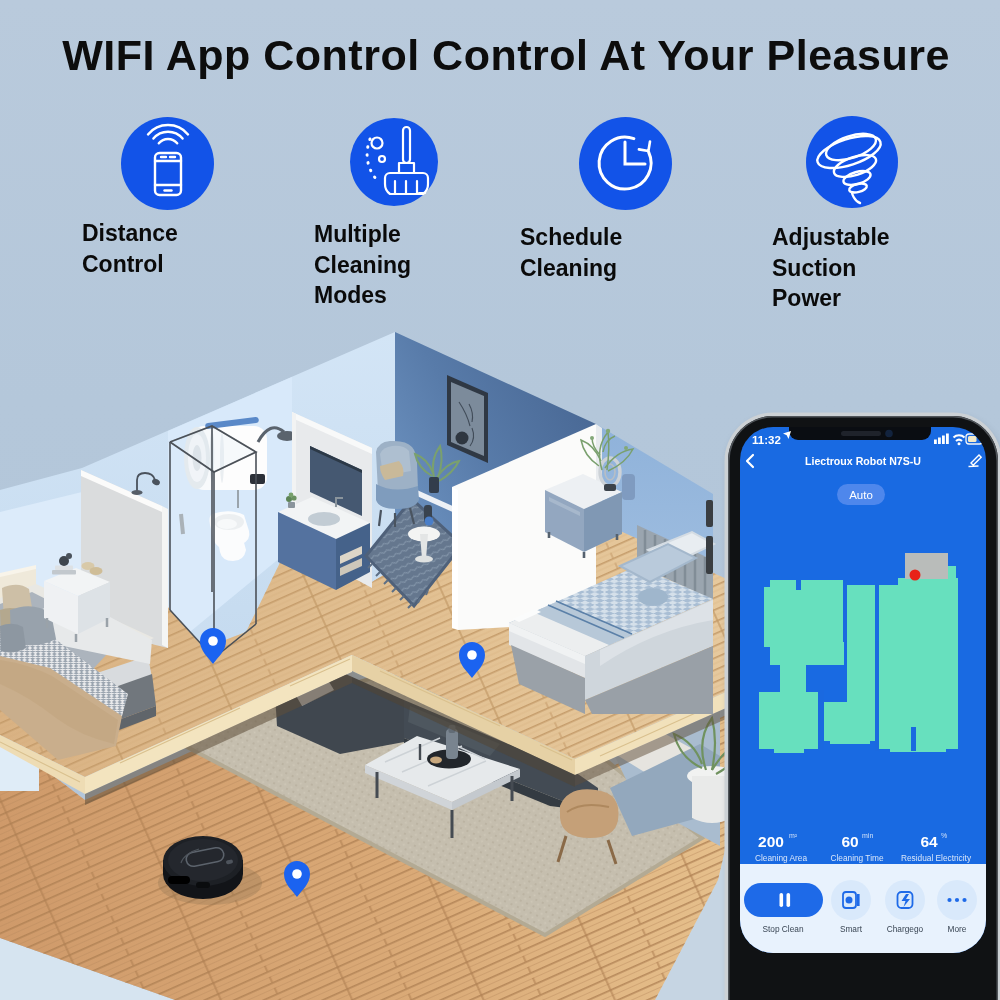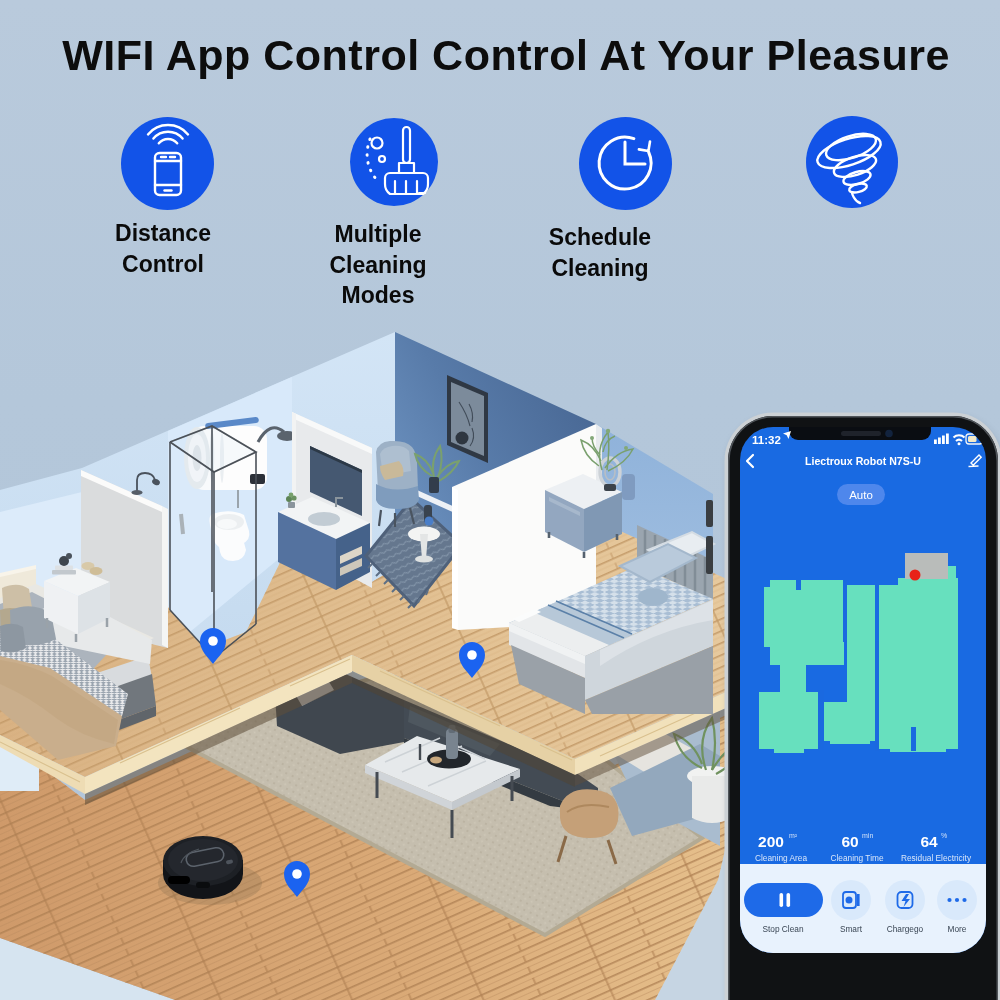--- a/index.html
+++ b/index.html
@@ -2,21 +2,21 @@
 <html><head>
 <meta charset="utf-8">
 <style>
   html,body{margin:0;padding:0;}
   #page{position:relative;width:1000px;height:1000px;overflow:hidden;
     background:linear-gradient(180deg,#b9cadc 0%,#b4c7da 40%,#b2c5d9 100%);
     font-family:"Liberation Sans", sans-serif;}
   #title{position:absolute;left:6px;top:31px;width:1000px;text-align:center;
     font-size:43px;font-weight:bold;color:#0d0d0d;letter-spacing:0.5px;}
   .ic{position:absolute;border-radius:50%;background:#1253e8;}
-  .lbl{position:absolute;text-align:center;font-weight:bold;color:#0a0a0a;
+  .lbl{position:absolute;font-weight:bold;color:#0a0a0a;
     font-size:23px;line-height:30.5px;}
   #scene{position:absolute;left:0;top:330px;}
   
   #phone{position:absolute;left:728px;top:416px;width:270px;height:628px;
     background:#101214;border-radius:45px;
     box-shadow:0 0 0 3.5px #ccd1d5, 2px 4px 10px rgba(40,50,60,0.35), inset 0 0 0 1.5px #50555a;}
   #screen{position:absolute;left:12px;top:11px;width:246px;height:526px;
     background:#196ae2;border-radius:33px;overflow:hidden;}
   .btn-side{position:absolute;background:#3a3e42;border-radius:2px;}
 </style>
@@ -65,22 +65,23 @@
       <ellipse cx="851" cy="147" rx="26" ry="11" transform="rotate(-18 851 147)"></ellipse>
       <ellipse cx="849" cy="152" rx="33" ry="13" transform="rotate(-18 849 152)"></ellipse>
       <ellipse cx="855" cy="166" rx="22" ry="9" transform="rotate(-18 855 166)"></ellipse>
       <ellipse cx="857" cy="178" rx="14" ry="6" transform="rotate(-16 857 178)"></ellipse>
       <ellipse cx="858" cy="188" rx="9" ry="4" transform="rotate(-14 858 188)"></ellipse>
       <path d="M852 193c0 0 2 8 8 10"></path>
     </g>
   </svg>
 
   <div class="lbl" style="left:82px;top:218px;width:162px;">Distance<br>Control</div>
-  <div class="lbl" style="left:298px;top:219px;width:160px;">Multiple<br>Cleaning<br>Modes</div>
+  <div class="lbl" style="left:314px;top:219px;width:160px;">Multiple<br>Cleaning<br>Modes</div>
   <div class="lbl" style="left:520px;top:222px;width:160px;">Schedule<br>Cleaning</div>
+  <div class="lbl" style="left:772px;top:222px;width:160px;">Adjustable<br>Suction<br>Power</div>
 
   <svg id="scene" width="1000" height="670" viewBox="0 330 1000 670">
     <defs>
       <linearGradient id="gW2b" x1="0" y1="1" x2="1" y2="0">
         <stop offset="0" stop-color="#7ea6d4"></stop>
         <stop offset="0.55" stop-color="#587ba9"></stop>
         <stop offset="1" stop-color="#44628e"></stop>
       </linearGradient>
       <linearGradient id="gW3" x1="0" y1="0" x2="0" y2="1">
         <stop offset="0" stop-color="#8fb2da"></stop>

